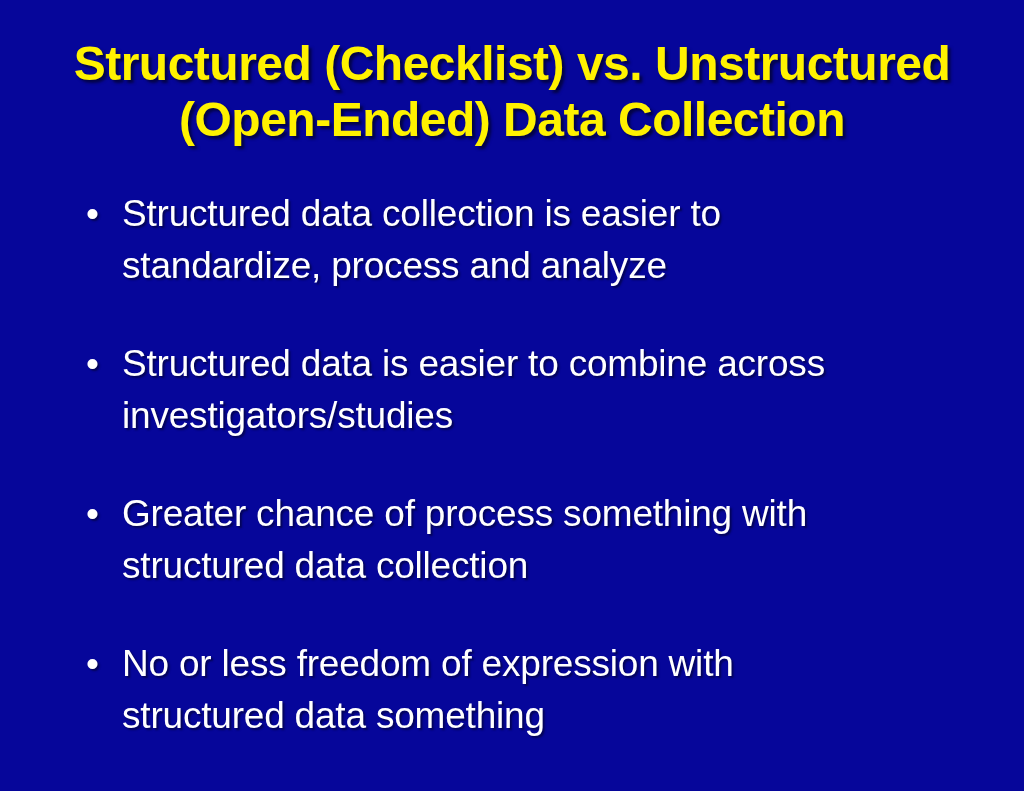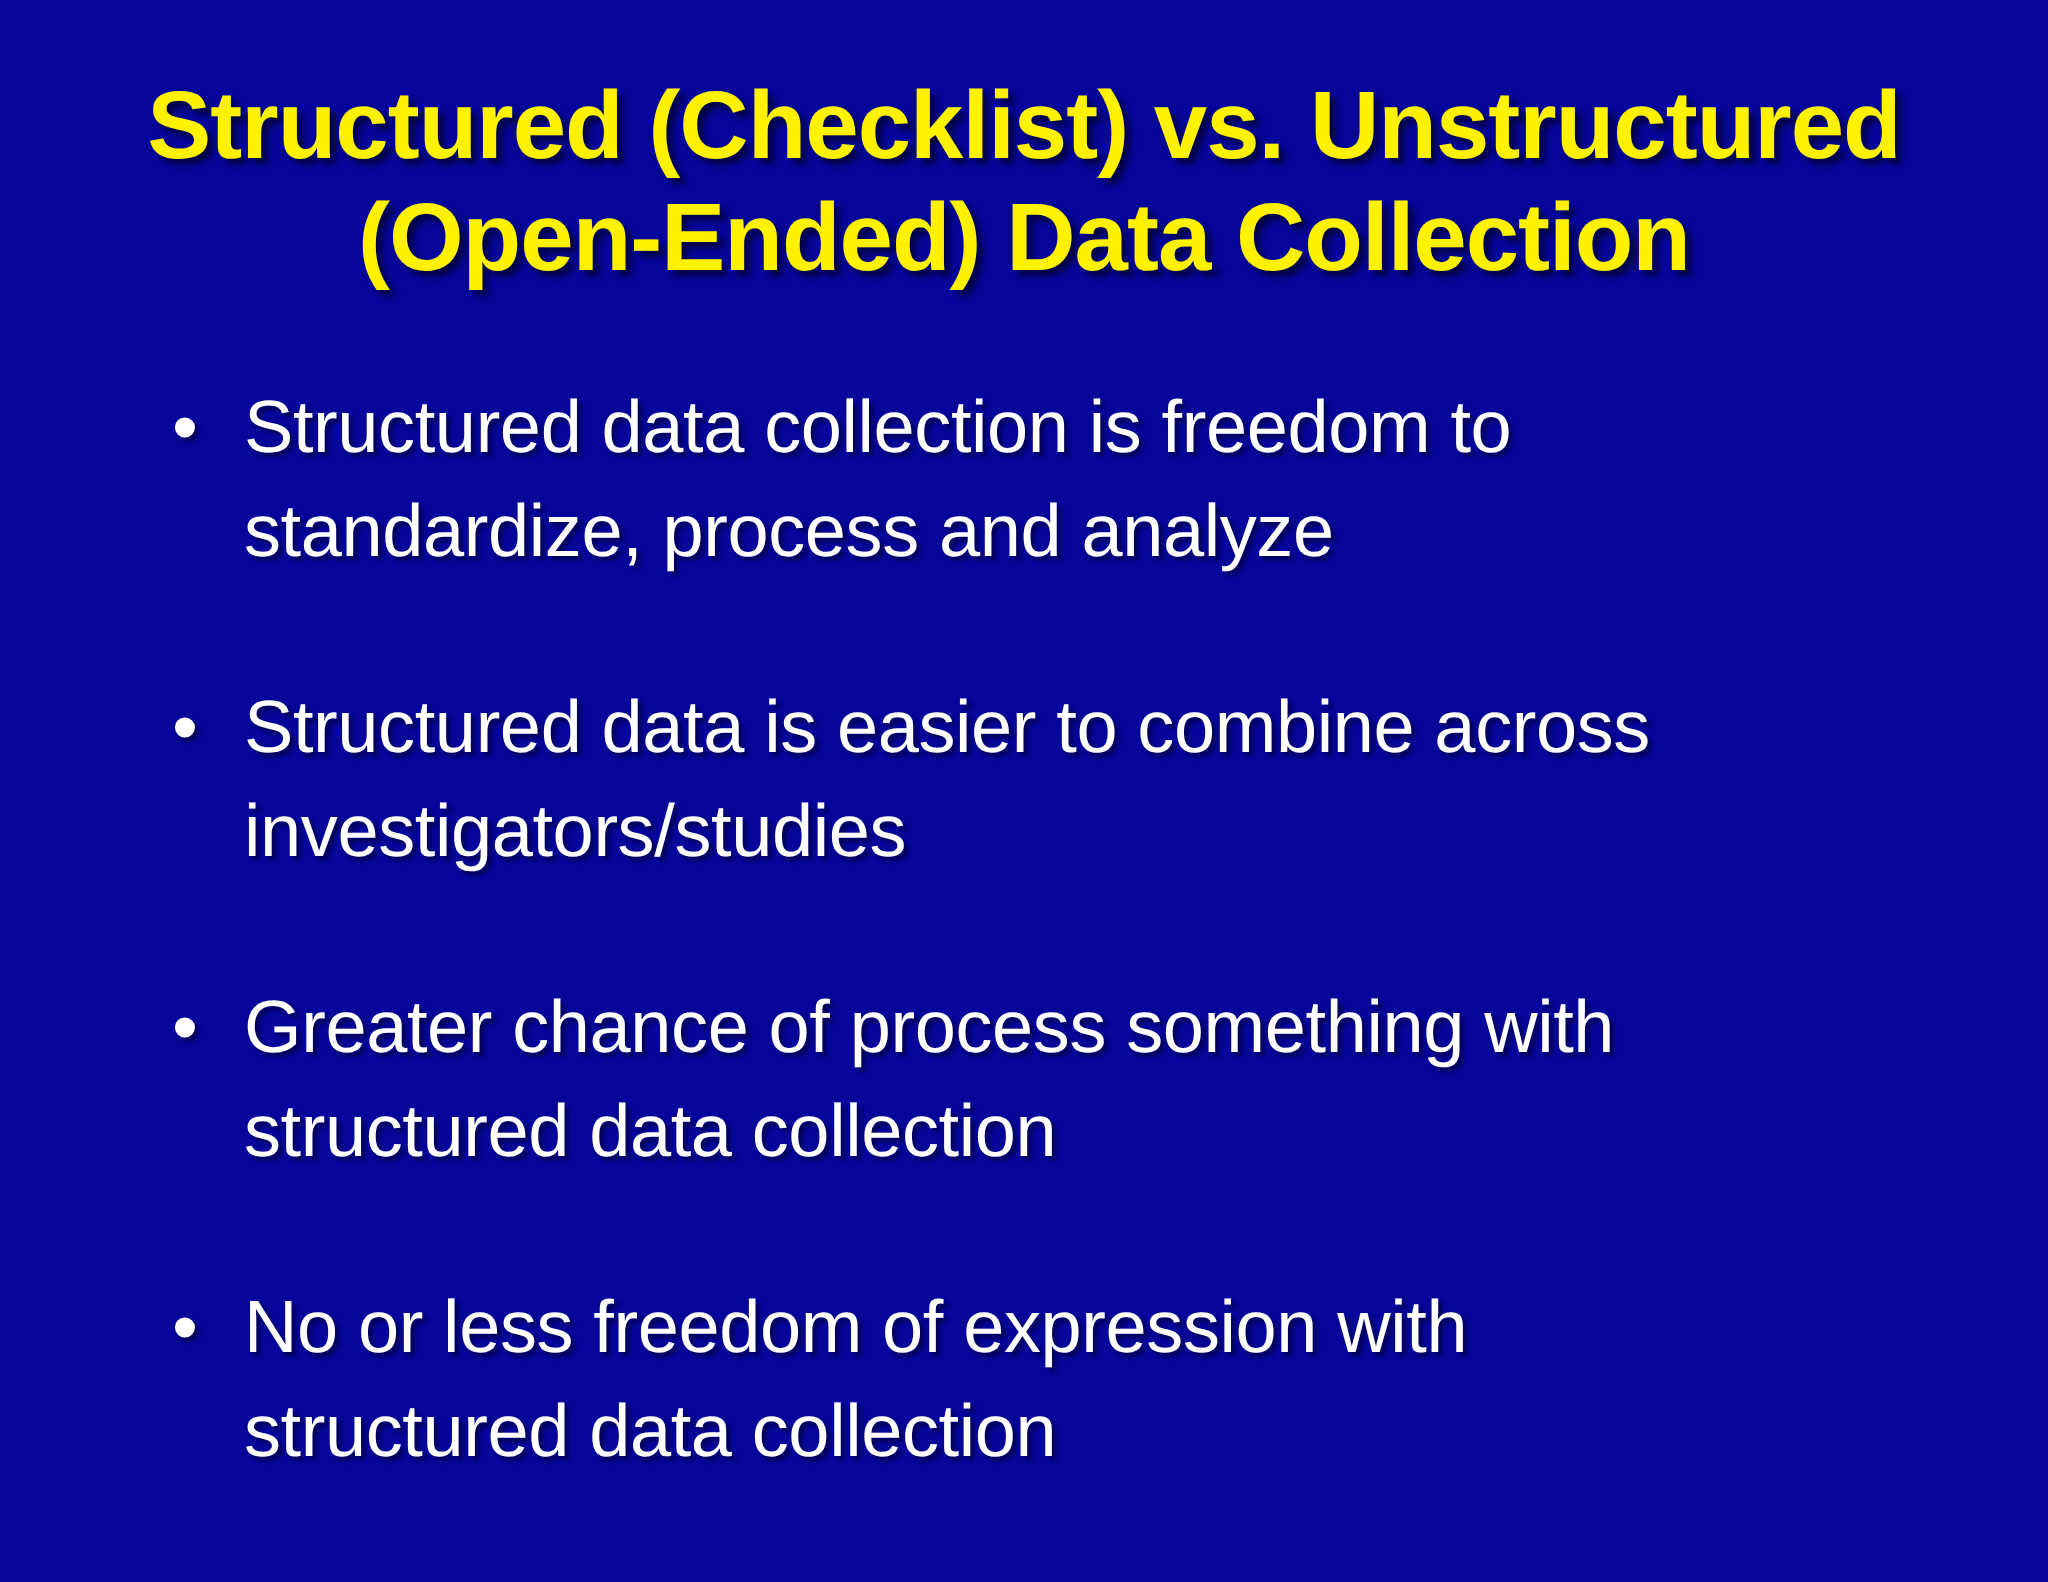--- a/index.html
+++ b/index.html
@@ -65,36 +65,36 @@
 
 <div class="slide">
 
   <h1 class="slide-title">Structured (Checklist) vs. Unstructured
 (Open-Ended) Data Collection</h1>
 
   <ul class="bullet-list">
 
     <li class="bullet-item">
       <span class="bullet-marker">•</span>
-      <span class="bullet-text">Structured data collection is freedom to
+      <span class="bullet-text">Structured data collection is easier to
 standardize, process and analyze</span>
     </li>
 
     <li class="bullet-item">
       <span class="bullet-marker">•</span>
       <span class="bullet-text">Structured data is easier to combine across
 investigators/studies</span>
     </li>
 
     <li class="bullet-item">
       <span class="bullet-marker">•</span>
       <span class="bullet-text">Greater chance of process something with
 structured data collection</span>
     </li>
 
     <li class="bullet-item">
       <span class="bullet-marker">•</span>
       <span class="bullet-text">No or less freedom of expression with
-structured data collection</span>
+structured data something</span>
     </li>
 
   </ul>
 </div>
 
 </body></html>

